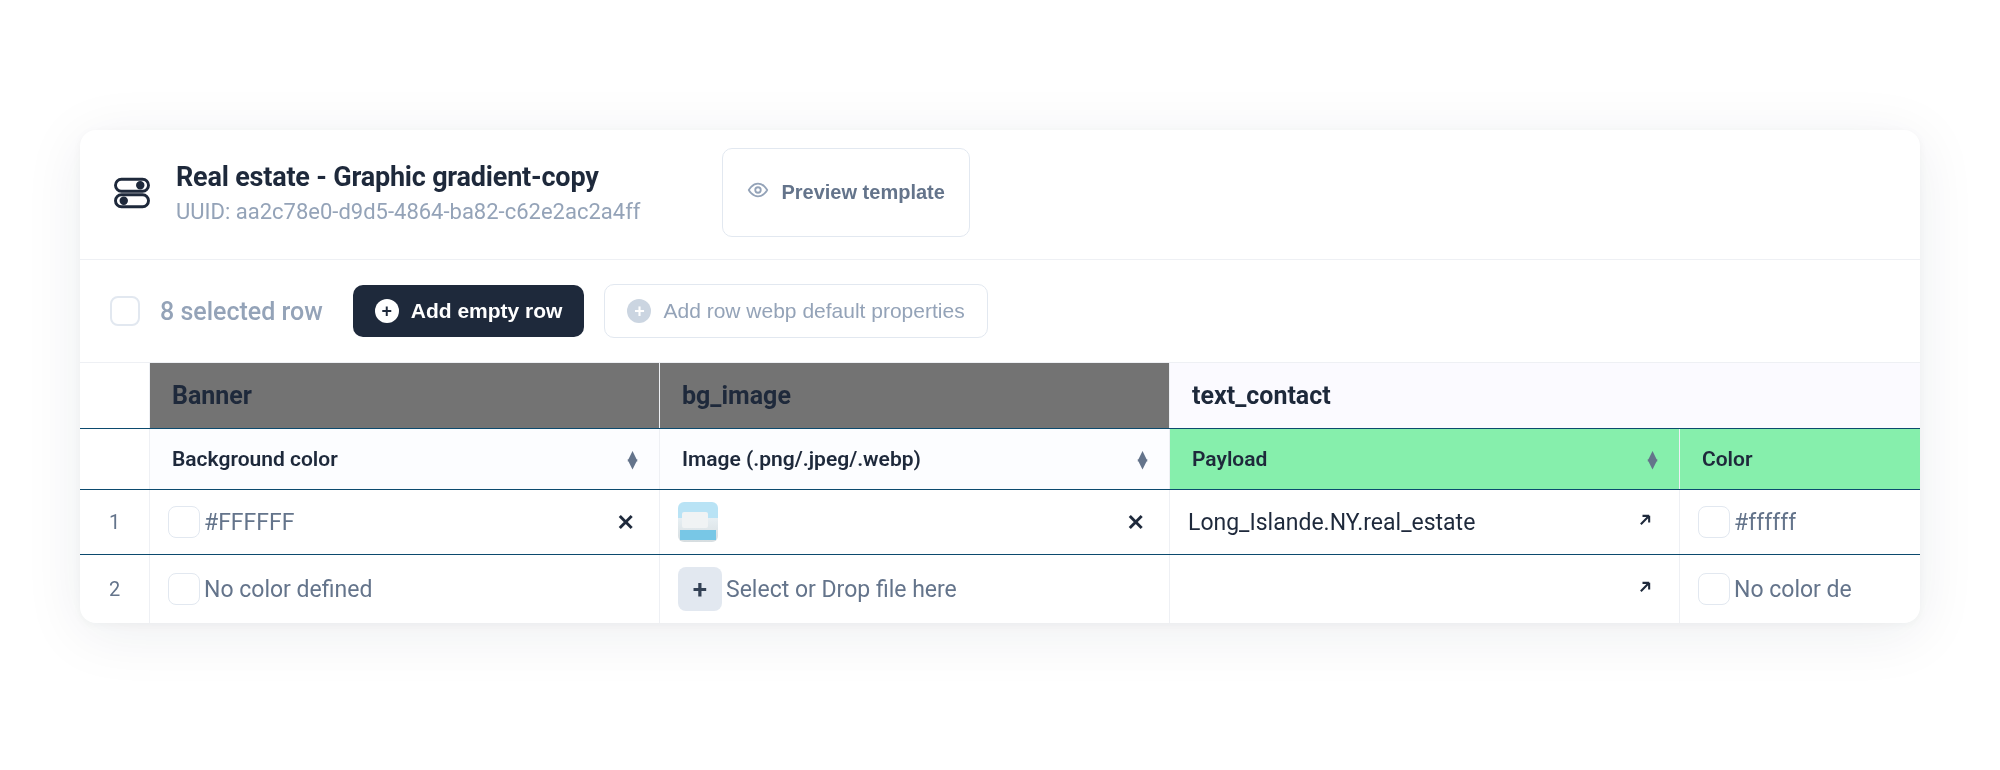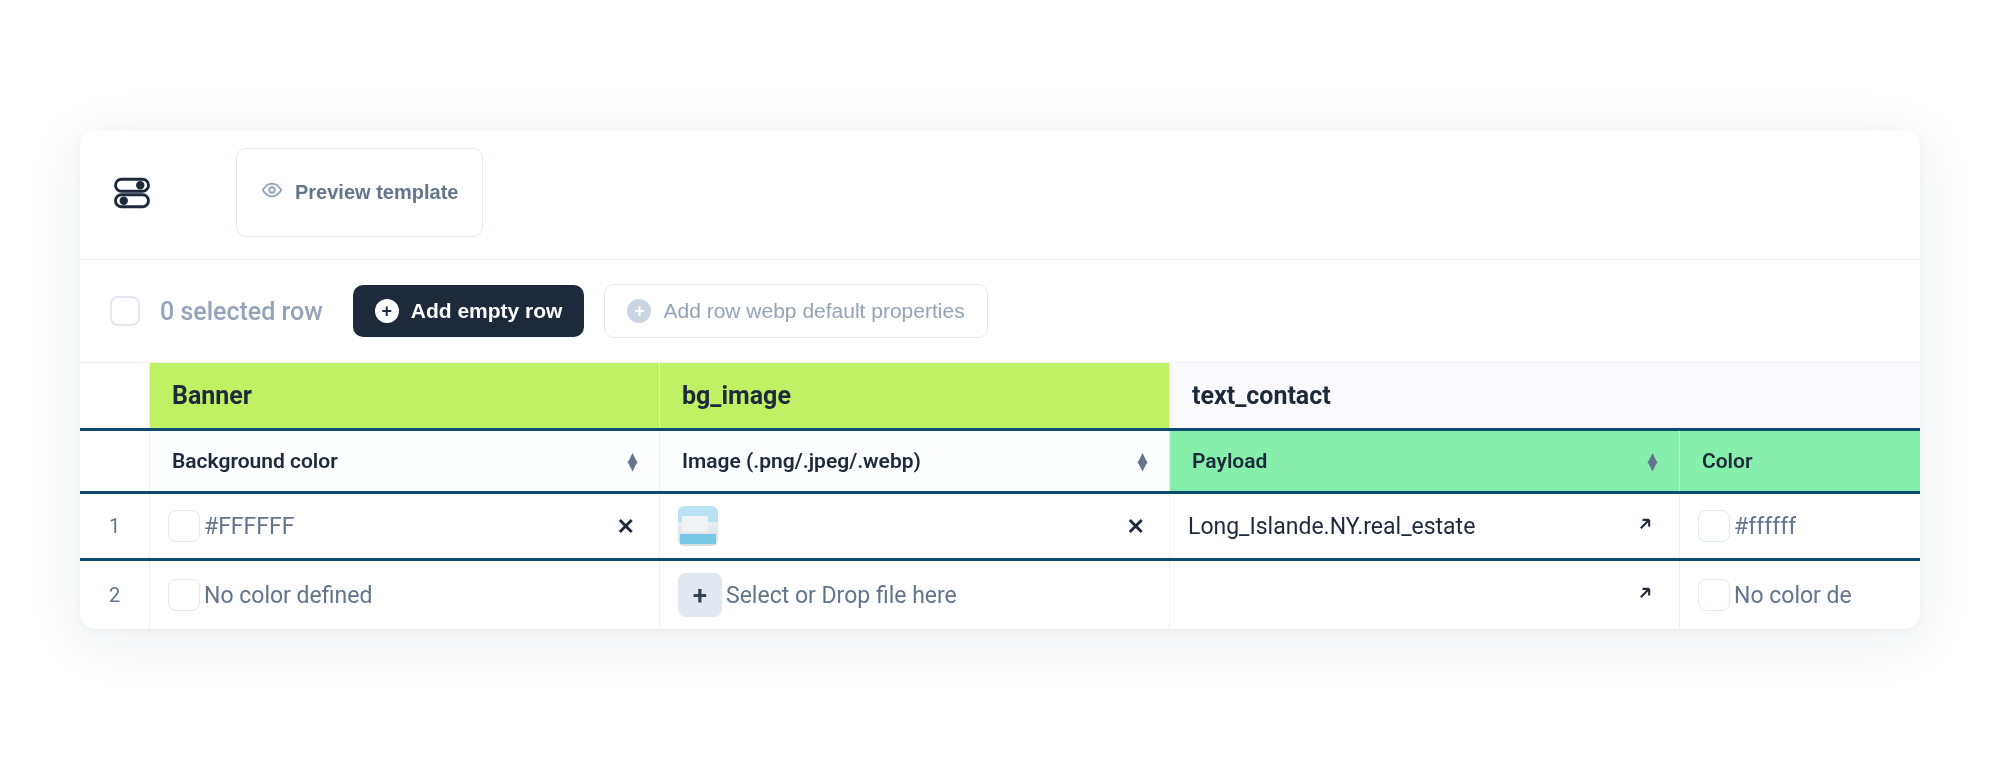--- a/index.html
+++ b/index.html
@@ -111,39 +111,39 @@
     gap: 12px;
     cursor: pointer;
   }
   .btn-secondary .plus-circle-grey {
     width: 24px; height: 24px; border-radius: 50%;
     background: #cbd5e1; display:flex; align-items:center; justify-content:center;
   }
   .btn-secondary .plus-circle-grey span { color:#ffffff; font-size:18px; font-weight:700; line-height:1; }
 
   .table { width: 100%; border-top: 1px solid #eef0f4; }
-  .row { display: flex; align-items: stretch; border-top: 3px solid #0c4a6e; }
+  .row { display: flex; align-items: stretch; border-top: 1px solid #0c4a6e; }
   .row.header-row { border-top: none; }
   .row.sub-row { }
   .cell { border-right: 1px solid #eef0f4; display:flex; align-items:center; }
   .cell:last-child { border-right: none; }
   .col-num { width: 70px; justify-content:center; font-size:20px; color:#64748b; }
   .col-banner { width: 510px; }
   .col-bg { width: 510px; }
   .col-payload { width: 510px; }
   .col-color { flex: 1; min-width: 0; }
 
   .group-head {
     background: #fbfaff;
     font-size: 25px;
     font-weight: 700;
     color: #1e293b;
     padding: 18px 22px;
   }
-  .group-head.light { background: #bef264; }
+  .group-head.light { background: #737373; }
   .sub-head {
     background: #86efac;
     font-size: 21px;
     font-weight: 600;
     color: #1e293b;
     padding: 18px 22px;
     display:flex; align-items:center; justify-content:space-between;
     width:100%;
   }
   .sub-head.light { background: #fcfdff; }
@@ -182,34 +182,38 @@
 
   <div class="header">
     <div class="toggle-icon">
       <svg viewBox="0 0 48 48" fill="none" stroke="#1e293b" stroke-width="3.2">
         <rect x="6" y="9" width="36" height="13" rx="6.5"></rect>
         <circle cx="33" cy="15.5" r="3" fill="#1e293b"></circle>
         <rect x="6" y="26" width="36" height="13" rx="6.5"></rect>
         <circle cx="15" cy="32.5" r="3" fill="#1e293b"></circle>
       </svg>
     </div>
+    <div class="titleblock">
+      <h1>Real estate - Graphic gradient-copy</h1>
+      <div class="uuid">UUID: aa2c78e0-d9d5-4864-ba82-c62e2ac2a4ff</div>
+    </div>
     <button class="preview-btn">
       <span>
         <svg viewBox="0 0 24 24" fill="none" stroke="#94a3b8" stroke-width="2">
           <path d="M2 12s3.5-7 10-7 10 7 10 7-3.5 7-10 7S2 12 2 12z"></path>
           <circle cx="12" cy="12" r="3"></circle>
         </svg>
       </span>
       <span>Preview template</span>
     </button>
   </div>
 
   <div class="toolbar">
     <div class="checkbox"></div>
-    <div class="selcount">0 selected row</div>
+    <div class="selcount">8 selected row</div>
     <button class="btn-primary">
       <span class="plus-circle">
           <span>+</span>
         </span>
       <span>Add empty row</span>
     </button>
     <button class="btn-secondary">
       <span class="plus-circle-grey">
           <span>+</span>
         </span>

